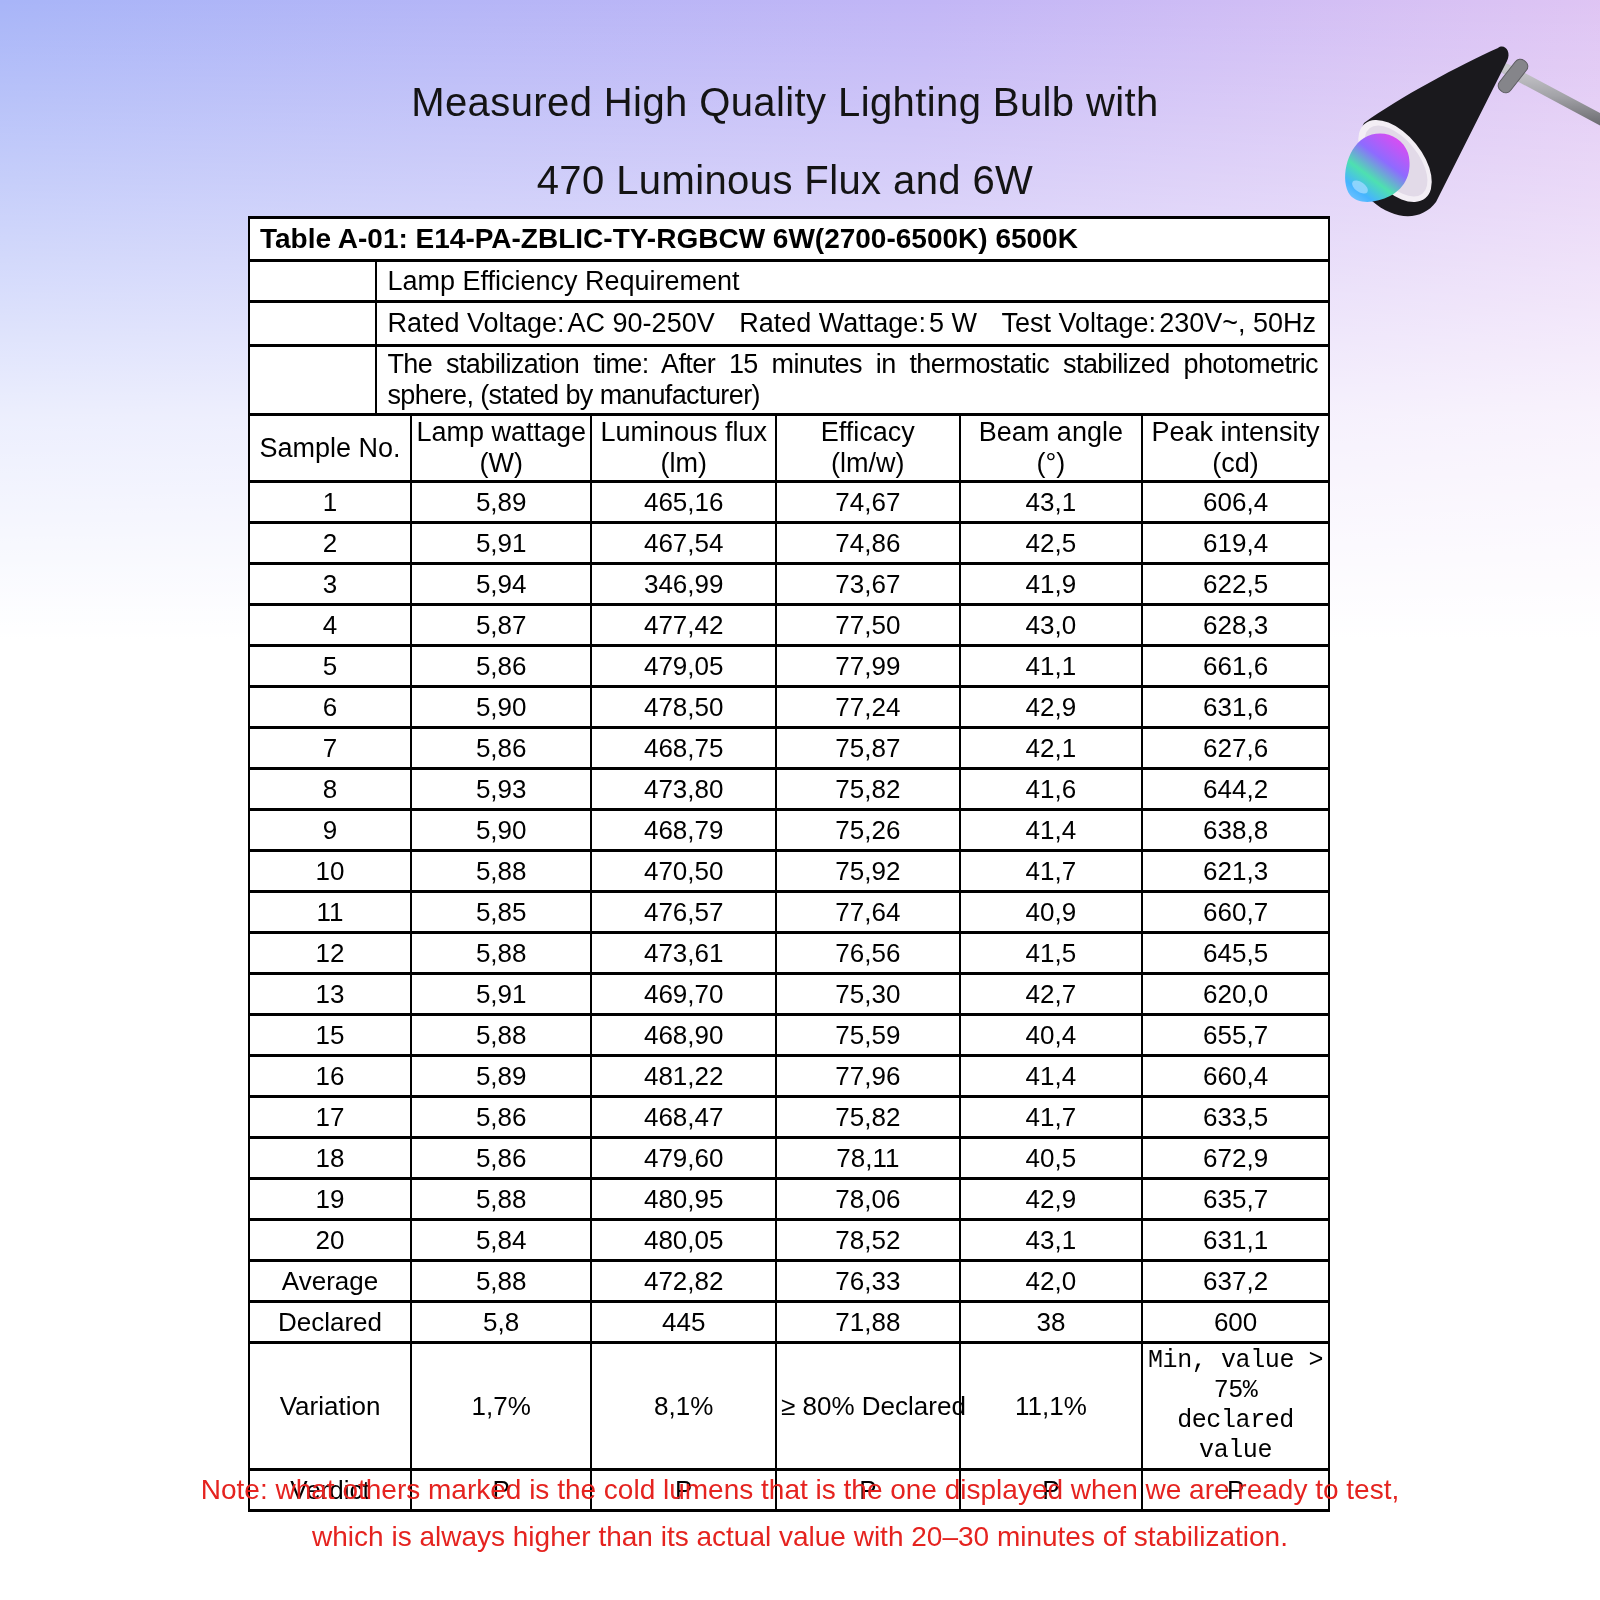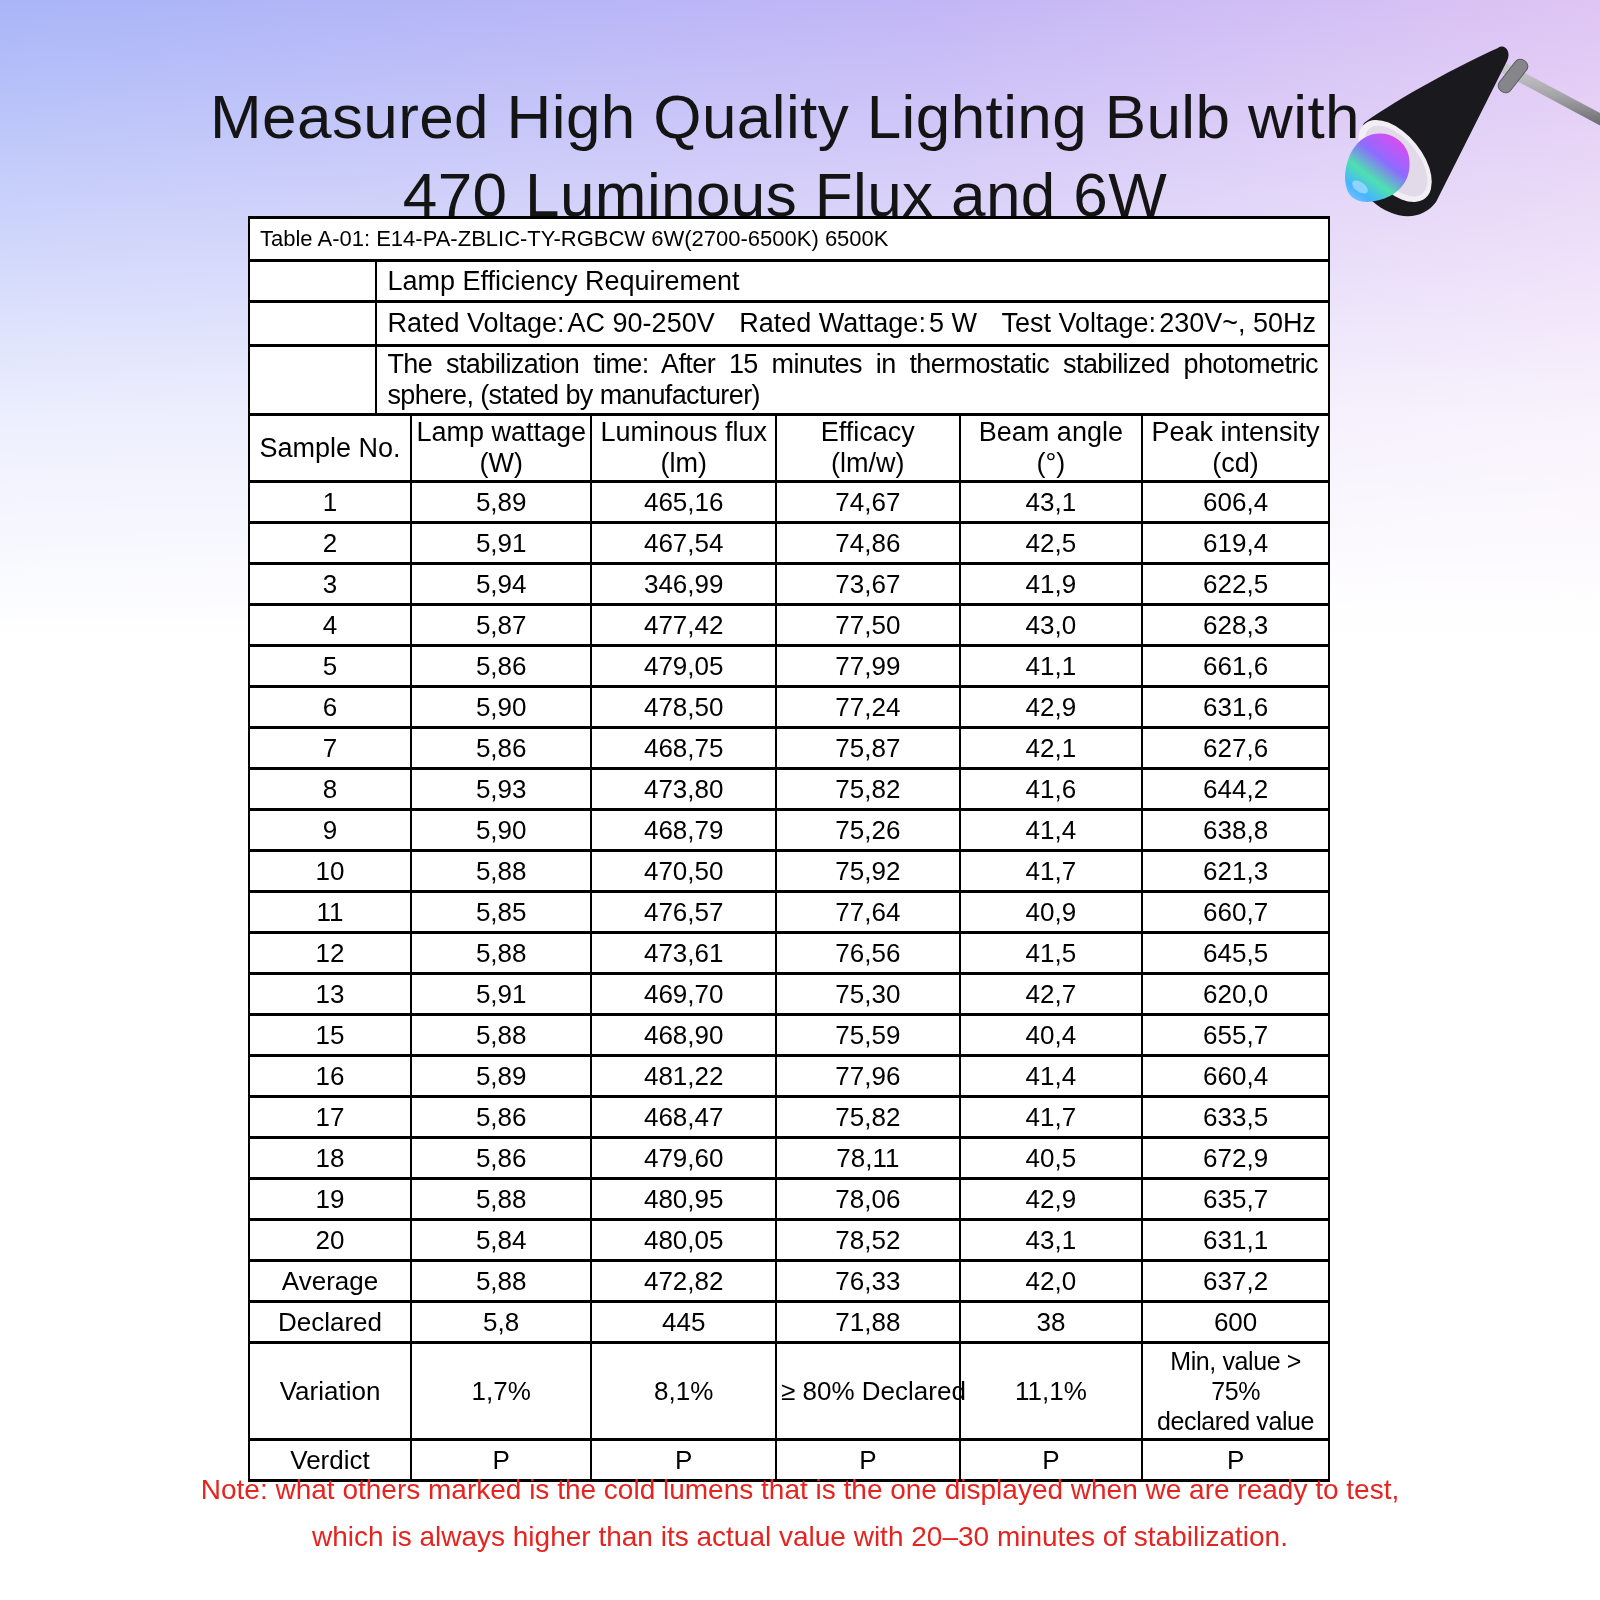--- a/index.html
+++ b/index.html
@@ -10,50 +10,50 @@
     overflow:hidden;
   }
   .page{
     position:relative;width:1600px;height:1600px;overflow:hidden;
     background:
       linear-gradient(180deg, rgba(255,255,255,0) 0%, rgba(255,255,255,0.78) 26%, #ffffff 40%, #ffffff 100%),
       linear-gradient(97deg, #a8b5f8 0%, #c2b6f6 52%, #e7c9f3 100%);
   }
   .title{
     position:absolute;top:36px;left:0;width:1570px;
-    text-align:center;font-size:62px;line-height:78px;font-weight:500;
+    text-align:center;font-size:40px;line-height:78px;font-weight:500;
     color:#141414;letter-spacing:0.4px;
   }
   .lamp{position:absolute;left:1300px;top:25px;width:305px;height:240px;}
   
   .tablewrap{position:absolute;left:248px;top:216px;width:1082px;}
   table{width:100%;border-collapse:collapse;table-layout:fixed;background:#fff;}
   td,th{
     border-left:2px solid #000;border-right:2px solid #000;
     border-top:3px solid #000;border-bottom:3px solid #000;
     vertical-align:middle;
   }
   .info-table td{font-size:27px;padding:2px 10px;}
-  .row-title td{height:36px;font-weight:normal;font-size:22px;}
+  .row-title td{height:36px;font-weight:bold;font-size:28px;}
   .row-req td{height:34px;}
   .row-volt td{height:37px;}
   .row-stab td{height:58px;}
   .stab-cell{font-size:26px;line-height:31px;text-align:justify;letter-spacing:-0.6px;padding:3px 8px 3px 10px;}
   .ratings-flex{display:flex;justify-content:space-between;align-items:center;padding-right:2px;}
   .ratings-flex .rv{margin-left:3px;}
   .main-table{margin-top:-3px;}
   .main-table th{
     font-size:27px;font-weight:normal;text-align:center;
     white-space:pre-line;line-height:31px;height:60px;padding:1px 4px;
   }
   .main-table td{
     font-size:26px;text-align:center;height:36px;padding:1px 4px;white-space:nowrap;
   }
   .main-table td.cell-multiline{
-    white-space:pre-line;font-size:25px;line-height:30px;letter-spacing:-0.4px;padding:2px 2px;
+    white-space:pre-line;font-size:25px;line-height:30px;letter-spacing:-0.4px;padding:2px 2px;font-family:Liberation Mono, monospace;
   }
   
   .note{
     position:absolute;top:1466px;left:0;width:1600px;
     text-align:center;font-size:28px;line-height:47px;color:#e5231f;
   }
 </style>
 </head>
 <body>
 

